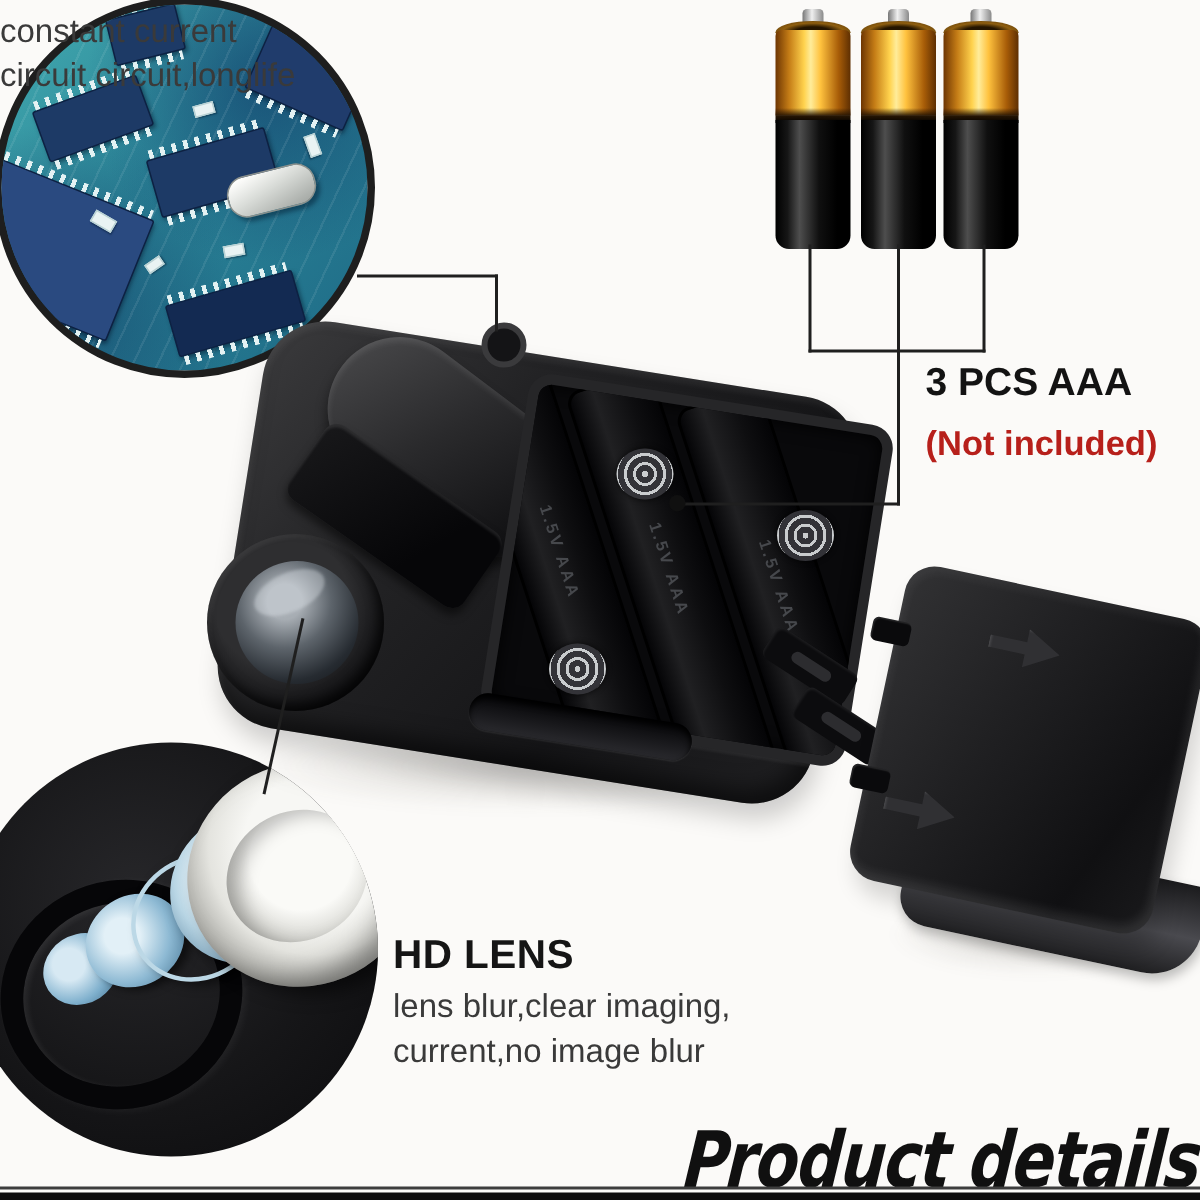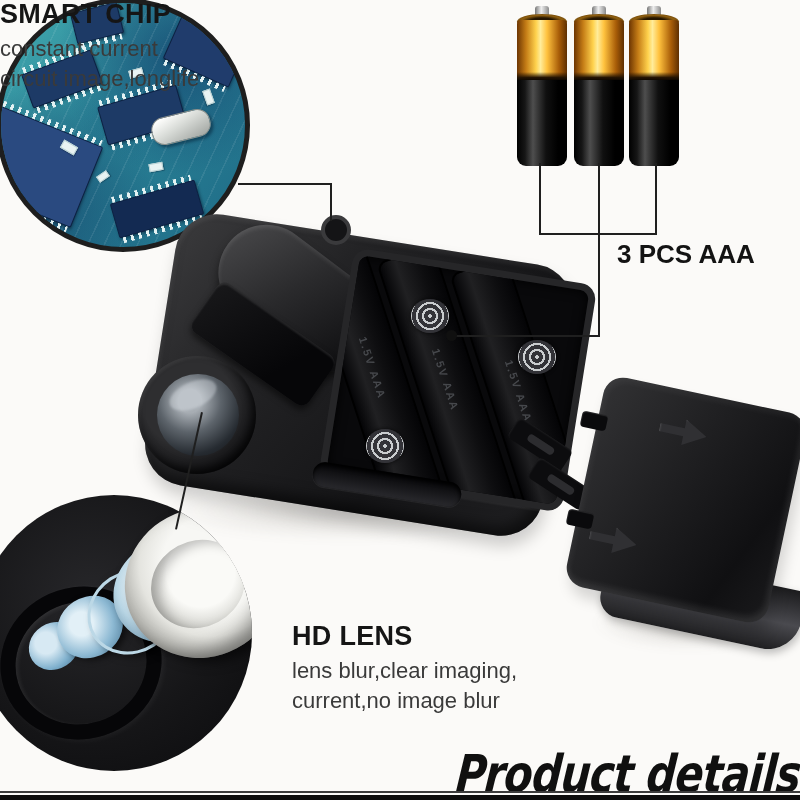--- a/index.html
+++ b/index.html
@@ -7,21 +7,21 @@
          font-family:"Liberation Sans",sans-serif;}
   .abs{position:absolute;}
 
   
   .callout-title{font-weight:700;color:#151515;font-size:27px;letter-spacing:.3px;line-height:1.05;}
   .callout-body{color:#3a3a3a;font-size:22px;line-height:1.33;margin-top:6px;}
   .blk-smartchip{left:0;top:243;width:260px;}
   .blk-batteries{left:617px;top:240px;width:175px;}
   .blk-batteries .t{font-weight:700;color:#131313;font-size:26px;line-height:1.15;}
   .blk-batteries .note{margin-top:12px;font-weight:700;font-size:23px;color:#b7201b;}
-  .blk-hdlens{left:292px;top:622px;width:240px;}
+  .blk-hdlens{left:262px;top:622px;width:240px;}
 
   
   .footer-title{right:2px;top:744px;font-family:"DejaVu Sans",sans-serif;font-weight:bold;font-style:italic;
     font-size:52px;color:#101010;white-space:nowrap;transform:scaleX(.8) skewX(-6deg);
     transform-origin:right bottom;letter-spacing:-1px;}
   .footer-rule{left:0;top:791px;width:800px;height:2px;background:#3d3d3d;}
   .footer-bar{left:0;top:795px;width:800px;height:5px;background:#0d0d0d;}
 
   
   .cline{background:#1f1f1f;}
@@ -229,29 +229,29 @@
   <div class="abs cline" style="left:330px;top:183px;width:2px;height:38px;"></div>
   <div class="abs cline" style="left:539px;top:163px;width:2px;height:72px;"></div>
   <div class="abs cline" style="left:598px;top:163px;width:2px;height:174px;"></div>
   <div class="abs cline" style="left:655px;top:163px;width:2px;height:72px;"></div>
   <div class="abs cline" style="left:539px;top:233px;width:118px;height:2px;"></div>
   <div class="abs cline" style="left:452px;top:335px;width:148px;height:2px;"></div>
   <div class="abs dot" style="left:446px;top:330px;width:11px;height:11px;"></div>
   <div class="abs cline" style="left:201px;top:412px;width:2px;height:120px;transform:rotate(12.5deg);transform-origin:top left;"></div>
 
   <div class="abs blk-smartchip">
-    <div class="callout-title">SMART CHIP</div>
     <div class="callout-body">
       <div>constant current</div>
-      <div>circuit image,longlife</div>
+      <div>circuit circuit,longlife</div>
     </div>
   </div>
 
   <div class="abs blk-batteries">
     <div class="t">3 PCS AAA</div>
+    <div class="note">(Not included)</div>
   </div>
 
   <div class="abs blk-hdlens">
     <div class="callout-title">HD LENS</div>
     <div class="callout-body">
       <div>lens blur,clear imaging,</div>
       <div>current,no image blur</div>
     </div>
   </div>
 

